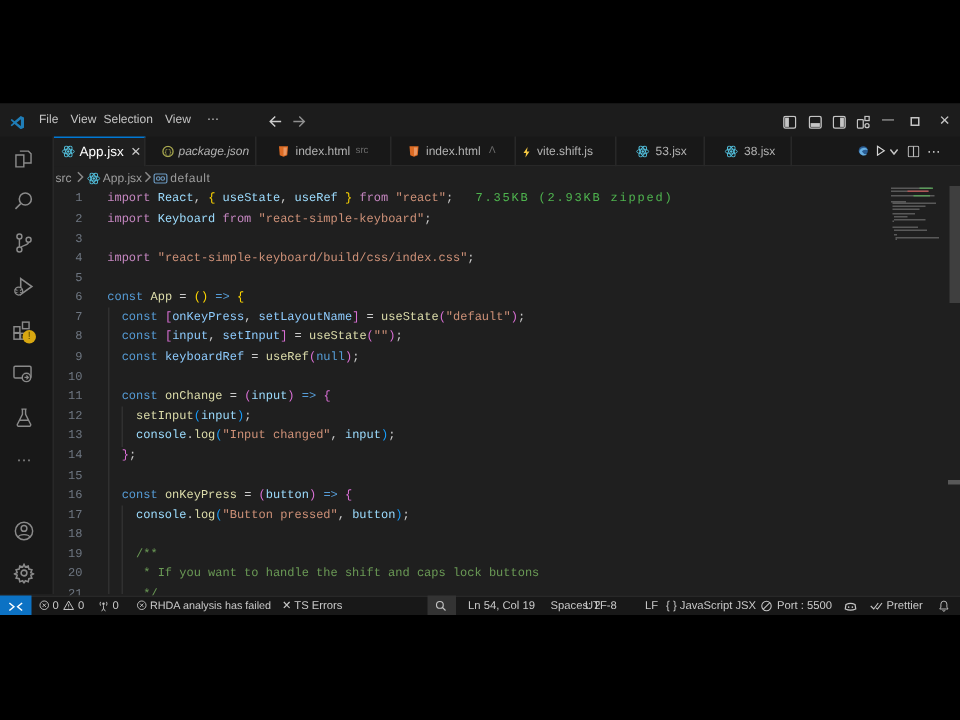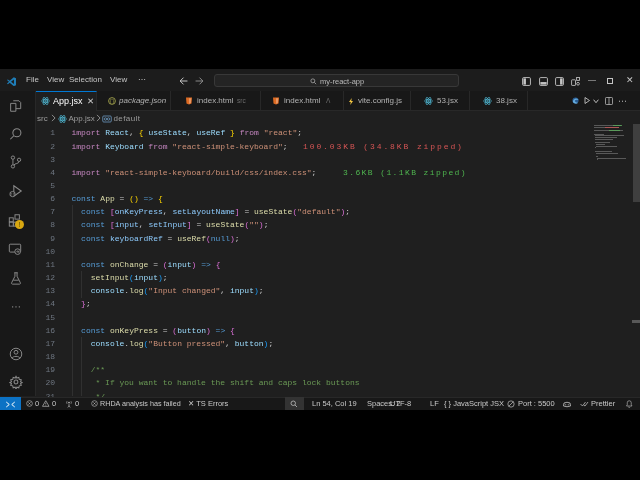--- a/index.html
+++ b/index.html
@@ -45,27 +45,20 @@
     <div class="menu" style="left:110px">View</div>
     <div class="menu" style="left:138px">⋯</div>
 
     <svg class="ico" style="left:179px;top:8px" width="9" height="8" viewBox="0 0 16 14">
         <path d="M8 1 L2 7 L8 13 M2 7 H15" fill="none" stroke="#cccccc" stroke-width="1.7"></path>
       </svg>
     <svg class="ico" style="left:195px;top:8px" width="9" height="8" viewBox="0 0 16 14">
         <path d="M8 1 L14 7 L8 13 M14 7 H1" fill="none" stroke="#8f8f8f" stroke-width="1.7"></path>
       </svg>
 
-    <div class="abs" style="left:214px;top:5px;width:245px;height:13px;background:#242424;border:1px solid #383838;border-radius:3px">
-      <svg class="ico" style="left:95px;top:3px" width="7" height="7" viewBox="0 0 16 16">
-          <circle cx="6.5" cy="6.5" r="4.5" fill="none" stroke="#b9b9b9" stroke-width="1.6"></circle>
-          <line x1="10" y1="10" x2="14" y2="14" stroke="#b9b9b9" stroke-width="1.6"></line>
-        </svg>
-        <div class="abs" style="left:105px;top:1.5px;width:140px;font-size:7.5px;color:#b9b9b9">my-react-app</div>
-    </div>
 
     <svg class="ico" style="left:522px;top:8px" width="9" height="9" viewBox="0 0 16 16">
         <rect x="1" y="1" width="14" height="14" rx="2" fill="none" stroke="#c5c5c5" stroke-width="1.6"></rect>
         <rect x="2.5" y="2.5" width="4.5" height="11" fill="#c5c5c5"></rect>
       </svg>
     <svg class="ico" style="left:539px;top:8px" width="9" height="9" viewBox="0 0 16 16">
         <rect x="1" y="1" width="14" height="14" rx="2" fill="none" stroke="#c5c5c5" stroke-width="1.6"></rect>
         <rect x="2.5" y="9" width="11" height="4.5" fill="#c5c5c5"></rect>
       </svg>
     <svg class="ico" style="left:555px;top:8px" width="9" height="9" viewBox="0 0 16 16">
@@ -115,21 +108,21 @@
       <path fill="#dd6b23" d="M2 1 L14 1 L13 13 L8 15 L3 13 Z"></path>
       <path fill="#f8ccb0" d="M8 2.5 L12.6 2.5 L11.8 12 L8 13.5 Z" opacity="0.45"></path>
     </svg>
   <div class="tablbl" style="left:284px;top:22px">index.html</div>
   <div class="tablbl" style="left:326px;top:22px;font-size:6.5px;color:#6d6d6d">Λ</div>
   <div class="abs" style="left:343px;top:22px;width:1px;height:20px;background:#282828"></div>
 
   <svg class="ico" style="left:347px;top:27.5px" width="8" height="9" viewBox="0 0 16 16">
       <path fill="#f5c842" d="M9.5 1 L4 9 L7.5 9 L6.5 15 L12 7 L8.5 7 Z"></path>
     </svg>
-  <div class="tablbl" style="left:358px;top:22px">vite.config.js</div>
+  <div class="tablbl" style="left:358px;top:22px">vite.shift.js</div>
   <div class="abs" style="left:410px;top:22px;width:1px;height:20px;background:#282828"></div>
 
   <svg class="ico react" style="left:424px;top:28px" width="9" height="8" viewBox="0 0 20 18">
     <g fill="none" stroke="#53c1de" stroke-width="1.4">
         <ellipse cx="10" cy="9" rx="9" ry="3.6"></ellipse>
         <ellipse cx="10" cy="9" rx="9" ry="3.6" transform="rotate(60 10 9)"></ellipse>
         <ellipse cx="10" cy="9" rx="9" ry="3.6" transform="rotate(120 10 9)"></ellipse>
       </g>
       <circle cx="10" cy="9" r="1.8" fill="#53c1de"></circle>
   </svg>
@@ -282,22 +275,21 @@
     <span class="v">console</span>.<span class="f">log</span><span class="b3">(</span><span class="s">"Input changed"</span>, <span class="v">input</span><span class="b3">)</span>;
   <span class="b2">}</span>;
 
   <span class="c">const</span> <span class="f">onKeyPress</span> = <span class="b2">(</span><span class="v">button</span><span class="b2">)</span> <span class="c">=&gt;</span> <span class="b2">{</span>
     <span class="v">console</span>.<span class="f">log</span><span class="b3">(</span><span class="s">"Button pressed"</span>, <span class="v">button</span><span class="b3">)</span>;
 
     <span class="cm">/**</span>
 <span class="cm">     * If you want to handle the shift and caps lock buttons</span>
 <span class="cm">     */</span></pre>
 
-  <div class="dec" style="left:303px;top:70.56px;line-height:13.16px;letter-spacing:1.9px;color:#d65555">100.03KB (34.8KB zipped)</div>
-  <div class="dec" style="left:343px;top:96.88px;line-height:13.16px;letter-spacing:1.4px;color:#4fb54f">3.6KB (1.1KB zipped)</div>
+  <div class="dec" style="left:317px;top:57.4px;line-height:13.16px;letter-spacing:1.2px;color:#4fb54f">7.35KB (2.93KB zipped)</div>
 
   <div id="minimap">
       <div class="mm" style="left:594px;top:56px;width:26.950000000000003px"></div>
       <div class="mm" style="left:613px;top:56px;width:9px;background:rgba(90,170,90,0.8)"></div>
       <div class="mm" style="left:594px;top:57.72px;width:24.750000000000004px"></div>
       <div class="mm" style="left:605px;top:57.72px;width:14px;background:rgba(195,85,85,0.8)"></div>
       <div class="mm" style="left:594px;top:61.16px;width:28.6px"></div>
       <div class="mm" style="left:609px;top:61.16px;width:11px;background:rgba(90,170,90,0.8)"></div>
       <div class="mm" style="left:594px;top:64.6px;width:10.450000000000001px"></div>
       <div class="mm" style="left:595.1px;top:66.32px;width:29px"></div>

